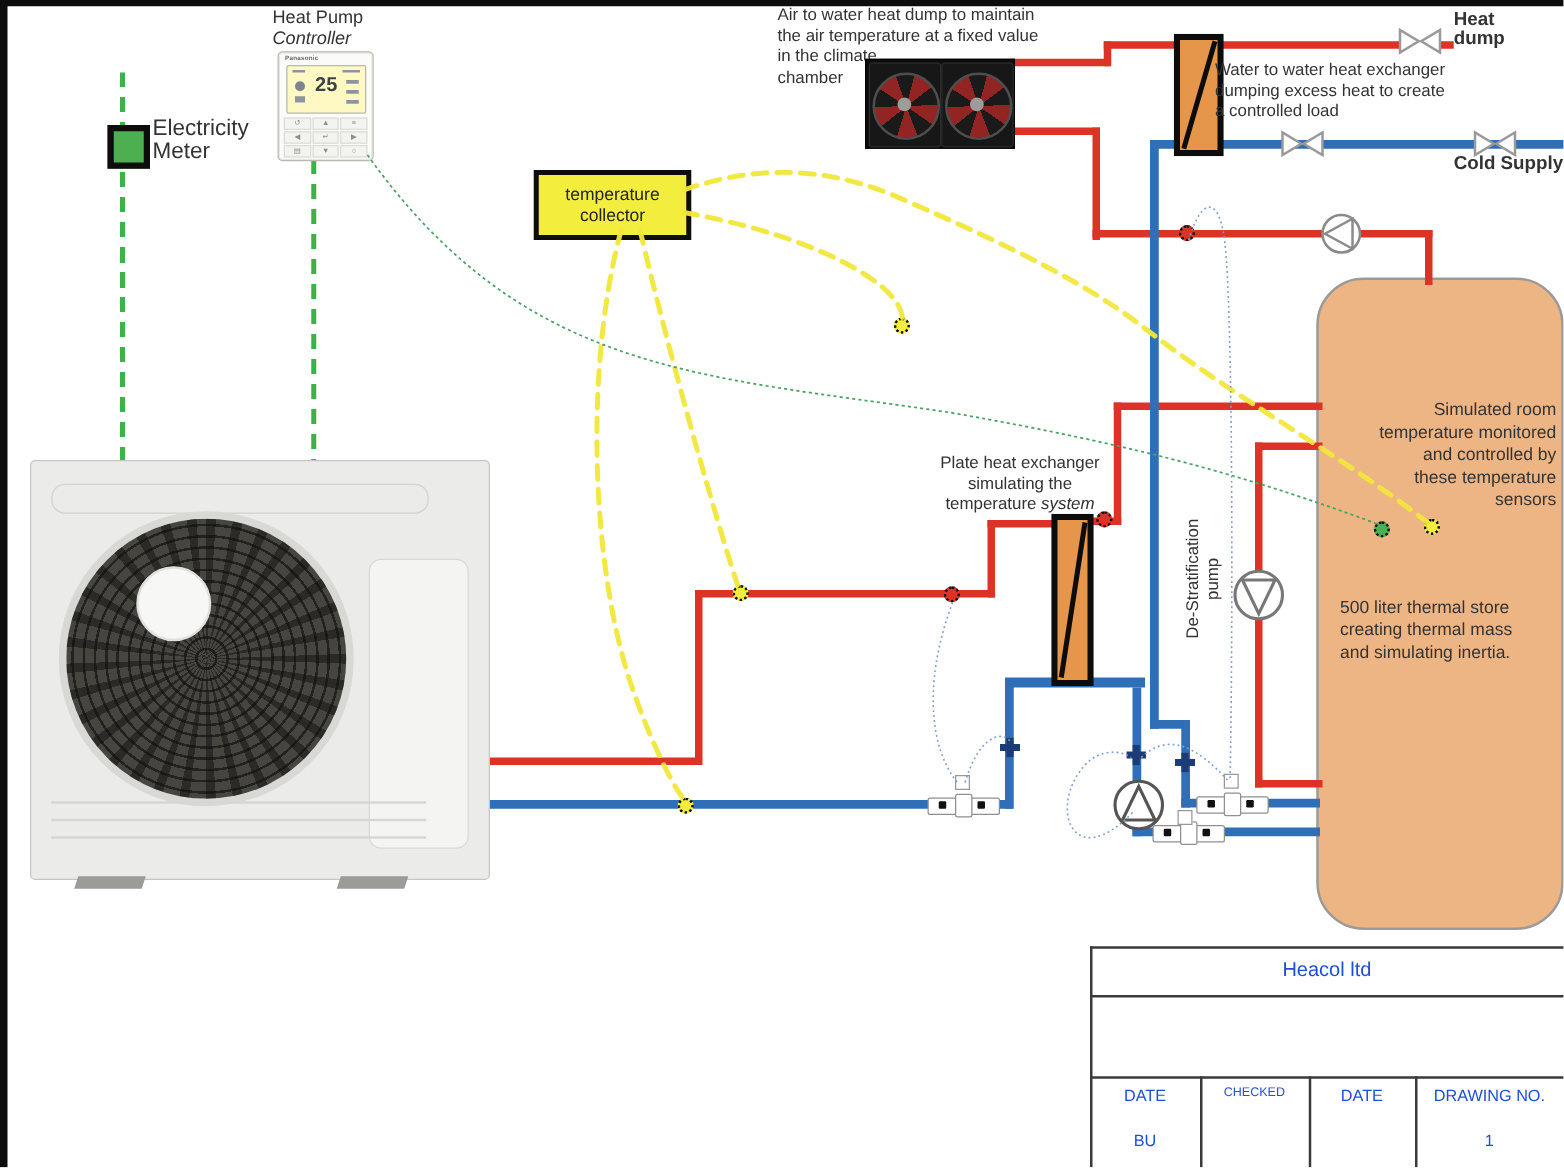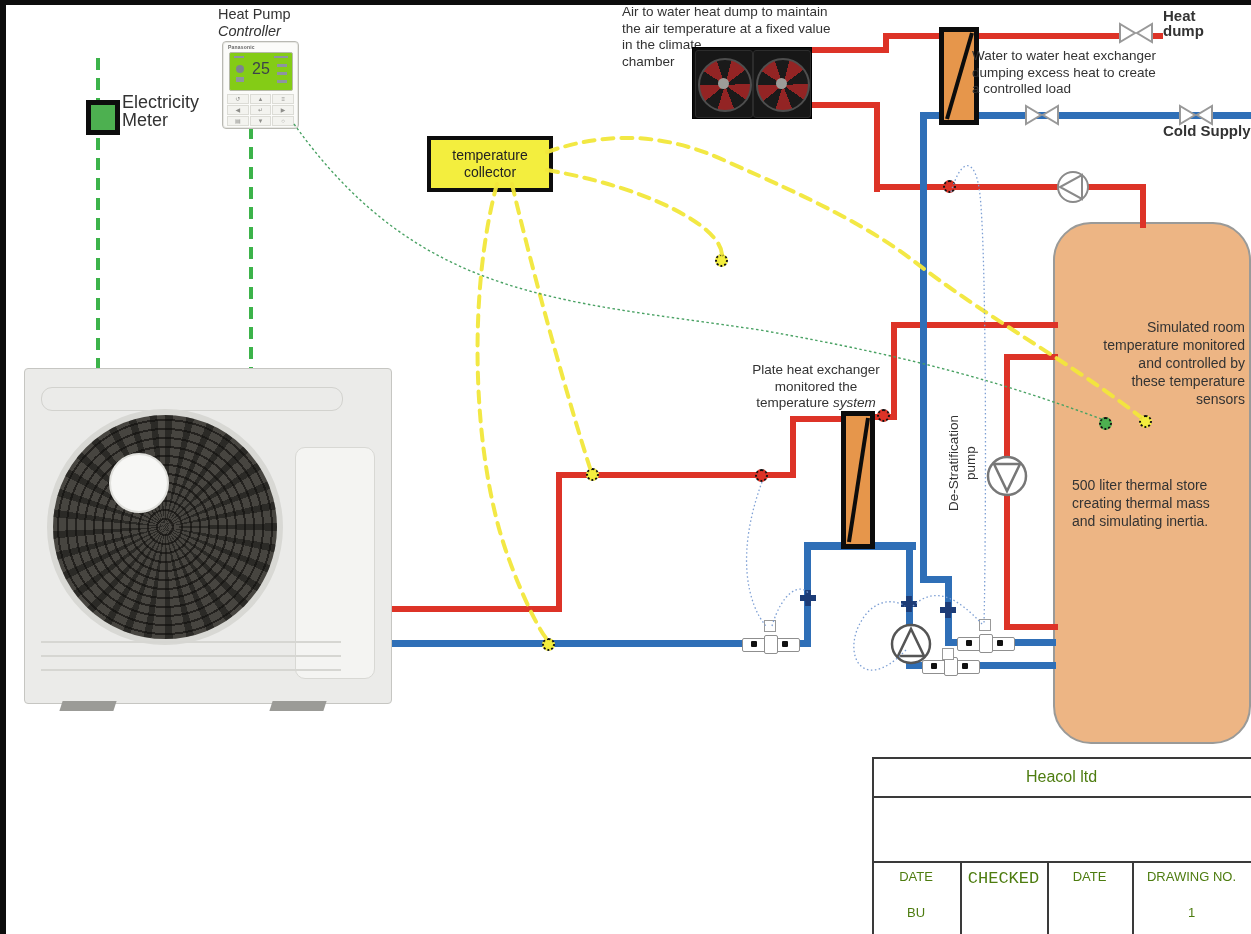--- a/index.html
+++ b/index.html
@@ -17,36 +17,36 @@
   .sdot{position:absolute;width:9px;height:9px;border:2.5px dotted #111;border-radius:50%;z-index:6;}
   .diamond{position:absolute;width:16px;height:16px;background:#1d3c77;z-index:5;
            clip-path:polygon(32% 0,68% 0,68% 32%,100% 32%,100% 68%,68% 68%,68% 100%,32% 100%,32% 68%,0 68%,0 32%,32% 32%);}
   .valve,.pump,.hx{position:absolute;z-index:4;}
   .meterasm{position:absolute;z-index:4;width:56px;height:14px;}
   .meterasm .body{position:absolute;left:0;top:1px;width:56px;height:12px;background:#fff;border:1px solid #8f8f8f;border-radius:2px;}
   .meterasm .dot{position:absolute;top:4px;width:6px;height:6px;background:#111;border-radius:1px;}
   .meterasm .mid{position:absolute;left:22px;top:-2px;width:12px;height:17px;background:#fff;border:1px solid #8f8f8f;border-radius:2px;}
   .mhead{position:absolute;width:10px;height:10px;background:#fff;border:1px solid #999;z-index:4;}
   .titleline{position:absolute;background:#3a3a3a;z-index:3;}
-  .tb-text{position:absolute;z-index:4;text-align:center;color:#4d7c0f;}
+  .tb-text{position:absolute;z-index:4;text-align:center;color:#1d4ed8;}
   
   #hpunit{left:24px;top:368px;width:366px;height:334px;background:#ebebe9;border:1px solid #c6c6c2;border-radius:4px;z-index:2;}
   #hp-topvent{left:16px;top:18px;width:300px;height:22px;border:1px solid #d2d2ce;border-radius:11px;}
   #hp-grille{left:22px;top:40px;width:224px;height:224px;border-radius:50%;border:6px solid #d8d8d4;
      background:repeating-radial-gradient(circle at 50% 50%,#474540 0 7px,#24221f 7px 9px);}
   #hp-grille::after{content:"";position:absolute;inset:0;border-radius:50%;
      background:repeating-conic-gradient(rgba(15,15,13,.5) 0 4deg,transparent 4deg 11deg);}
   #hp-hub{left:84px;top:84px;width:56px;height:56px;background:#f7f7f5;border-radius:50%;z-index:2;border:2px solid #e0e0dc;}
   #hp-panel{left:270px;top:78px;width:78px;height:230px;background:#f4f4f2;border:1px solid #d8d8d4;border-radius:10px;}
   .hp-vline{left:16px;width:300px;height:2px;background:#d6d6d2;position:absolute;}
   .hp-foot{position:absolute;bottom:-8px;width:54px;height:10px;background:#9b9b97;transform:skewX(-18deg);}
   
   #ctrl{left:222px;top:41px;width:75px;height:86px;background:#fbfbf9;border:1px solid #b9b9b3;border-radius:4px;z-index:3;box-shadow:0 0 0 1px #e7e7e3 inset;}
   #ctrl .brand{position:absolute;left:5px;top:2px;font-size:5px;font-weight:bold;color:#666;letter-spacing:.2px;}
-  #ctrl .lcd{position:absolute;left:6px;top:10px;width:62px;height:37px;background:#84cc16;border:1px solid #b6baa8;border-radius:2px;}
+  #ctrl .lcd{position:absolute;left:6px;top:10px;width:62px;height:37px;background:#fef9c3;border:1px solid #b6baa8;border-radius:2px;font-weight:bold;}
   #ctrl .lcd .val{position:absolute;left:0;right:0;top:7px;text-align:center;font-size:16px;color:#3c434a;}
   #ctrl .lcd .tick{position:absolute;background:#8d94a0;}
   #ctrl .keys{position:absolute;left:4px;top:52px;width:67px;height:30px;display:grid;grid-template-columns:repeat(3,1fr);grid-template-rows:repeat(3,1fr);gap:1px;}
   #ctrl .keys span{background:#f3f3ef;border:1px solid #dcdcd6;font-size:6px;line-height:8px;color:#8f8f8b;text-align:center;}
   
   #fans{left:692px;top:47px;width:118px;height:70px;background:#0d0d0d;border:1px solid #000;z-index:3;}
   .fan{position:absolute;top:2px;width:56px;height:66px;background:#171717;border:1px solid #2c2c2c;border-radius:3px;}
   .fan .rotor{position:absolute;left:2px;top:7px;width:50px;height:50px;border-radius:50%;border:2px solid #4e4e4e;
      background:repeating-conic-gradient(from 15deg,#932424 0 38deg,#1a1a1a 38deg 72deg);}
   .fan .hub{position:absolute;left:22px;top:27px;width:11px;height:11px;background:#9c9c98;border-radius:50%;}
@@ -247,36 +247,36 @@
 collector</div>
 
   <div class="abs lbl preline" style="left:972px;top:48px;width:210px;background:rgba(255,255,255,.0);z-index:5;">Water to water heat exchanger
 dumping excess heat to create
  a controlled load</div>
   <div class="abs lbl preline bold" style="left:1163px;top:8px;font-size:15px;line-height:15px;z-index:5;">Heat
 dump</div>
   <div class="abs lbl bold" style="left:1163px;top:123px;font-size:15px;z-index:5;">Cold Supply</div>
   <div class="abs lbl" style="left:730px;top:362px;width:172px;text-align:center;z-index:5;">
     <div>Plate heat exchanger</div>
-    <div>monitored the</div>
+    <div>simulating the</div>
     <div><span>temperature </span><span style="font-style:italic;">system</span></div>
   </div>
   <div class="abs lbl preline" style="left:946px;top:398px;height:130px;writing-mode:vertical-rl;transform:rotate(180deg);text-align:center;z-index:5;">De-Stratification
 pump</div>
 
   <div class="titleline" style="left:872px;top:757px;width:379px;height:2px;"></div>
   <div class="titleline" style="left:872px;top:796px;width:379px;height:2px;"></div>
   <div class="titleline" style="left:872px;top:861px;width:379px;height:2px;"></div>
   <div class="titleline" style="left:872px;top:757px;width:2px;height:177px;"></div>
   <div class="titleline" style="left:960px;top:861px;width:2px;height:73px;"></div>
   <div class="titleline" style="left:1047px;top:861px;width:2px;height:73px;"></div>
   <div class="titleline" style="left:1132px;top:861px;width:2px;height:73px;"></div>
   <div class="tb-text" style="left:872px;top:768px;width:379px;font-size:16px;">Heacol ltd</div>
   <div class="tb-text" style="left:872px;top:869px;width:88px;font-size:13px;">DATE</div>
-  <div class="tb-text" style="left:960px;top:869px;width:87px;font-size:17px;font-family:Liberation Mono, monospace;">CHECKED</div>
+  <div class="tb-text" style="left:960px;top:869px;width:87px;font-size:10px;">CHECKED</div>
   <div class="tb-text" style="left:1047px;top:869px;width:85px;font-size:13px;">DATE</div>
   <div class="tb-text" style="left:1132px;top:869px;width:119px;font-size:13px;">DRAWING NO.</div>
   <div class="tb-text" style="left:872px;top:905px;width:88px;font-size:13px;">BU</div>
   <div class="tb-text" style="left:1132px;top:905px;width:119px;font-size:13px;">1</div>
 
   <svg class="overlay" width="1251" height="934">
     <g stroke="#f2e73b" stroke-width="4" fill="none" stroke-dasharray="11 8" stroke-linecap="round" opacity="0.95">
       <path d="M547,152 C610,130 668,134 728,162 C810,198 868,226 915,262 C990,320 1070,362 1142,418"></path>
       <path d="M547,170 C615,182 672,203 704,228 C718,240 722,248 722,256"></path>
       <path d="M512,184 C532,270 568,400 590,468"></path>

